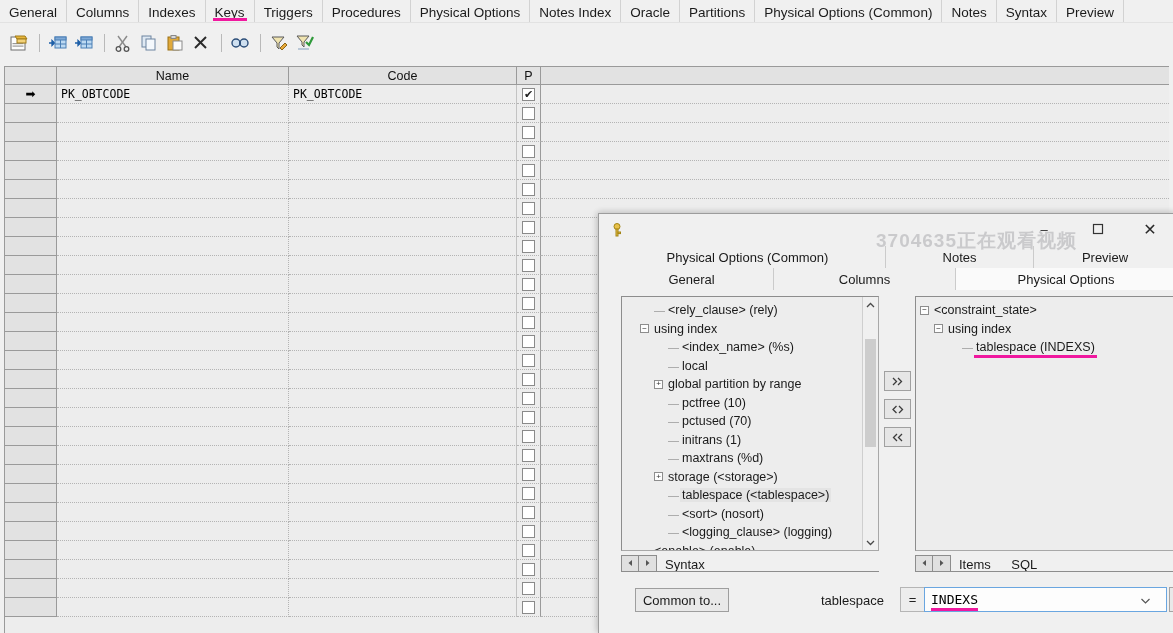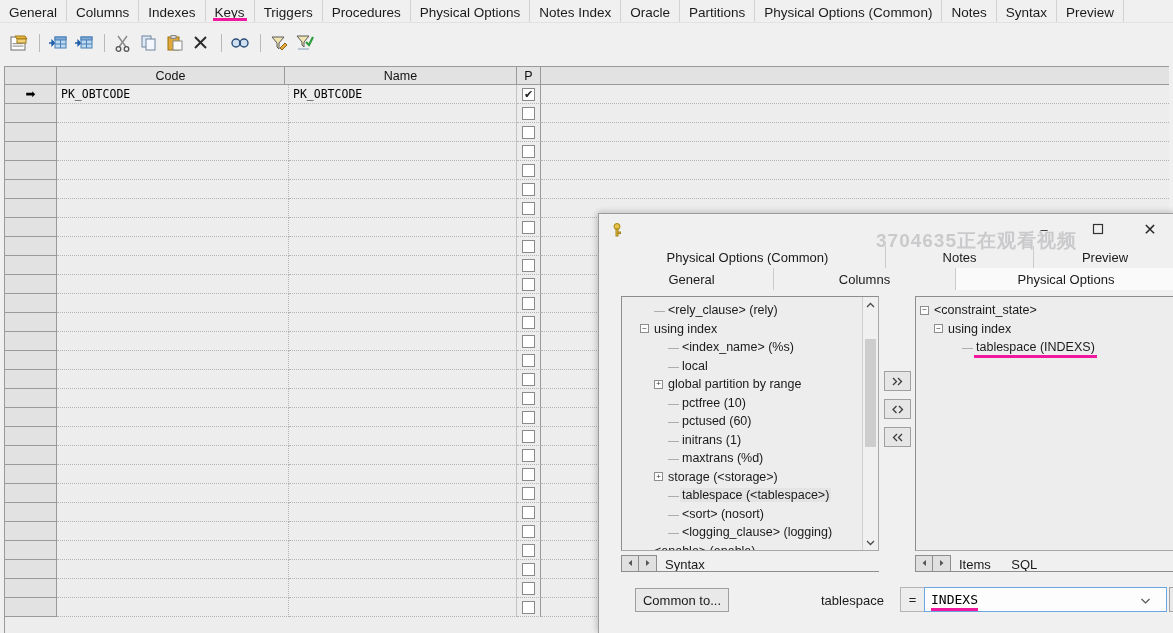--- a/index.html
+++ b/index.html
@@ -374,22 +374,22 @@
           <path d="M11 9 L14 12 L18 4" stroke="#2f9a3a" stroke-width="2.2" fill="none"></path>
           <rect x="3" y="15" width="11" height="2" fill="#b9c7d6"></rect>
         </svg>
       </div>
     </div>
   </div>
 
   <div class="grid">
     <div class="grid-head">
       <div class="gh gh-sel"></div>
+      <div class="gh gh-name">Name</div>
       <div class="gh gh-code">Code</div>
-      <div class="gh gh-name">Name</div>
       <div class="gh gh-p">P</div>
       <div class="gh gh-rest"></div>
     </div>
     <div id="grid-body">
         <div class="grow">
           <div class="gc-sel">
             <span class="arrowcell">➡</span>
           </div>
           <div class="gc-name">PK_OBTCODE</div>
           <div class="gc-code">PK_OBTCODE</div>
@@ -716,21 +716,21 @@
               <span style="position: relative;"><span class="tlabel">global partition by range</span></span>
             </div>
             <div class="tnode">
               <span class="tspacer" style="width: 42px;"></span>
               <span class="tdash">—</span>
               <span style="position: relative;"><span class="tlabel">pctfree (10)</span></span>
             </div>
             <div class="tnode">
               <span class="tspacer" style="width: 42px;"></span>
               <span class="tdash">—</span>
-              <span style="position: relative;"><span class="tlabel">pctused (60)</span></span>
+              <span style="position: relative;"><span class="tlabel">pctused (70)</span></span>
             </div>
             <div class="tnode">
               <span class="tspacer" style="width: 42px;"></span>
               <span class="tdash">—</span>
               <span style="position: relative;"><span class="tlabel">initrans (1)</span></span>
             </div>
             <div class="tnode">
               <span class="tspacer" style="width: 42px;"></span>
               <span class="tdash">—</span>
               <span style="position: relative;"><span class="tlabel">maxtrans (%d)</span></span>

